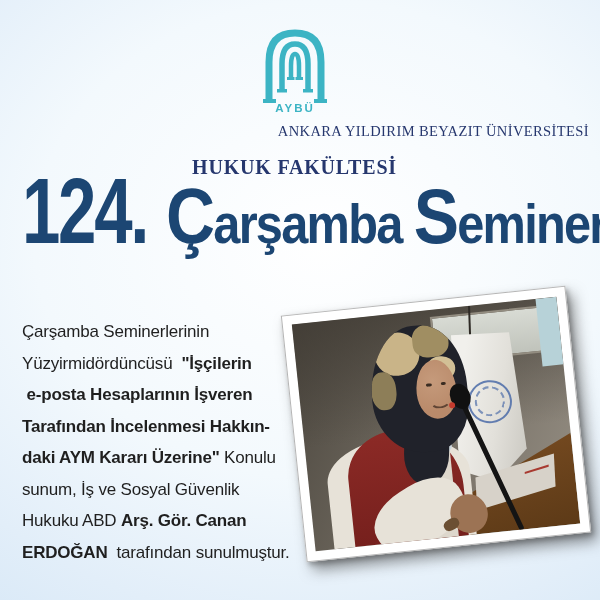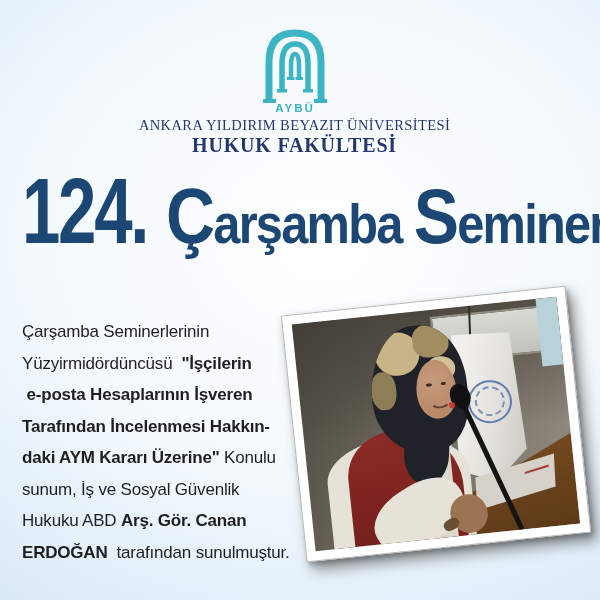--- a/index.html
+++ b/index.html
@@ -7,26 +7,26 @@
     width:600px;height:600px;overflow:hidden;position:relative;
     font-family:"Liberation Sans","DejaVu Sans",sans-serif;
     background:radial-gradient(ellipse 115% 95% at 54% 40%,
       #ffffff 0%, #f3f9fd 42%, #e2eef9 68%, var(--bg-edge) 100%);
   }
   
   .hdr{position:absolute;top:24px;left:0;right:11px;text-align:center;z-index:2;}
   .logo-svg{display:block;margin:0 auto;}
   .univ{
     font-family:"Liberation Serif","DejaVu Serif",serif;
-    font-size:14.5px;letter-spacing:.4px;color:var(--navy);margin-top:3px;
+    font-size:14.5px;letter-spacing:.4px;color:var(--navy);margin-top:9px;text-align:right;
   }
   .fac{
     font-family:"Liberation Serif","DejaVu Serif",serif;
     font-size:20px;font-weight:bold;letter-spacing:.8px;color:var(--navy);
-    margin-top:0;
+    margin-top:16px;
   }
   
   .title{
     position:absolute;left:22px;top:168px;width:578px;z-index:2;
     white-space:nowrap;color:var(--title);font-weight:bold;line-height:86px;
   }
   .title .num{
     display:inline-block;font-size:92px;letter-spacing:-3px;
     transform:scaleX(.75);transform-origin:left bottom;
     width:180px;margin-right:-36px;

